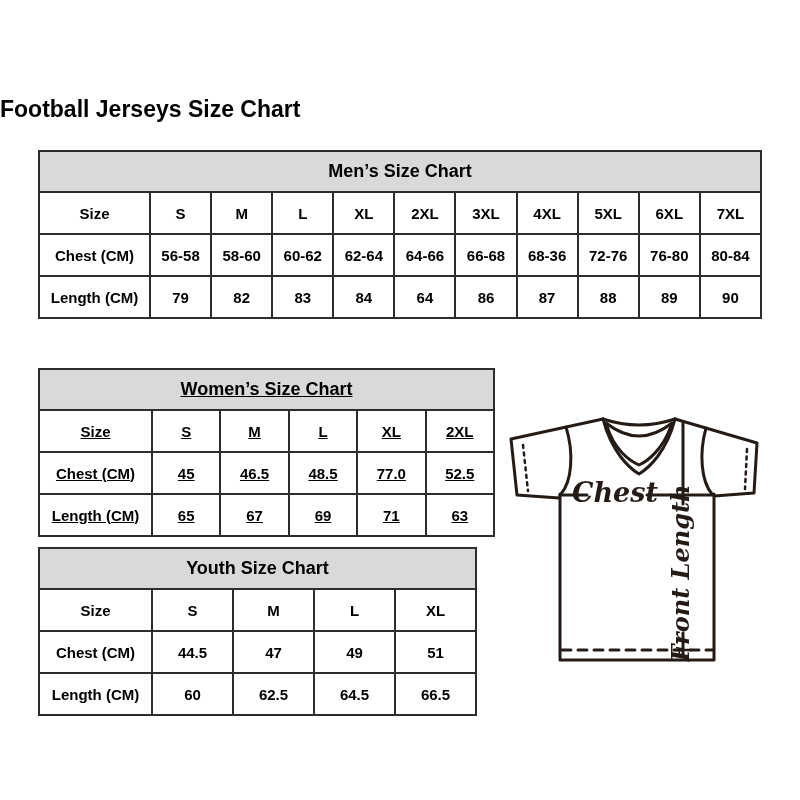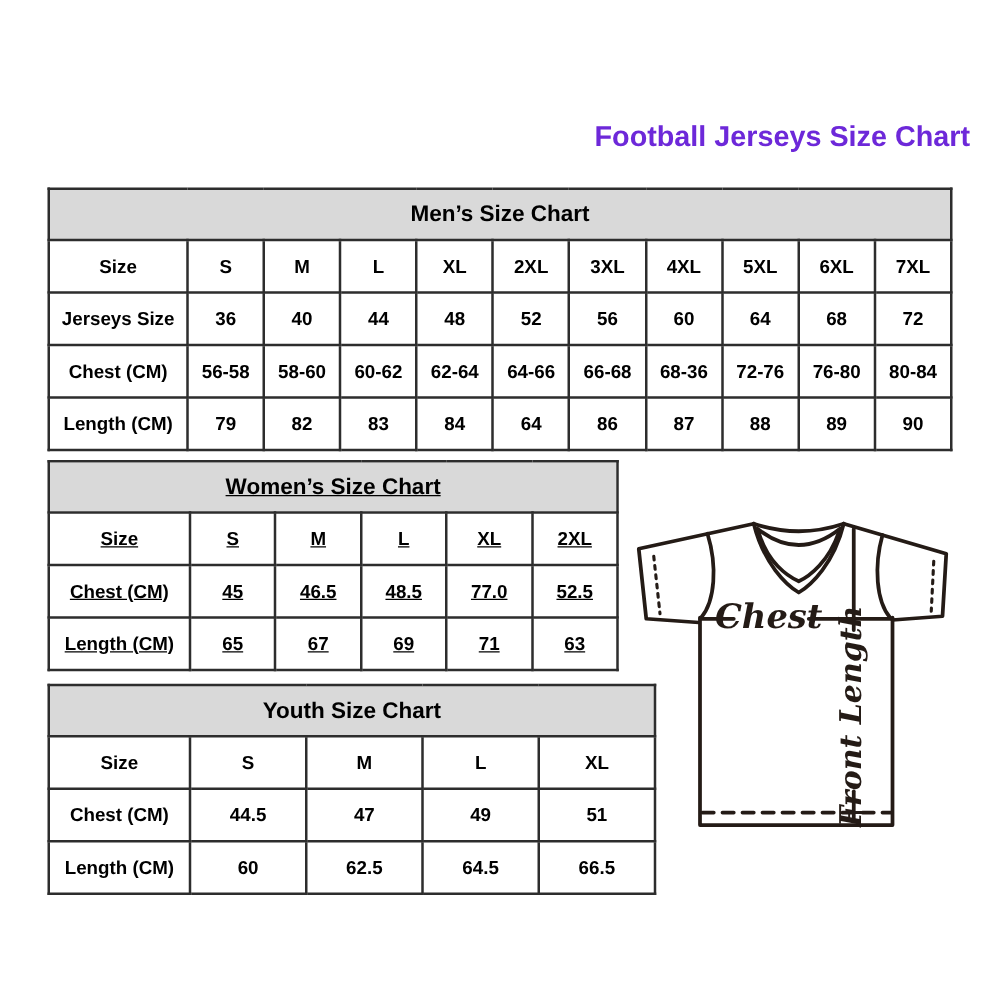--- a/index.html
+++ b/index.html
@@ -11,24 +11,24 @@
     font-family: "Liberation Sans", sans-serif;
     color: #000;
     overflow: hidden;
   }
   .page-title {
     position: absolute;
     left: 0;
     top: 96px;
     width: 776px;
     margin: 0;
-    text-align: right;
+    text-align: left;
     font-size: 23px;
     font-weight: bold;
-    color: #6d28d9;
+    color: #000000;
   }
   table.size-table {
     position: absolute;
     border-collapse: collapse;
     table-layout: fixed;
     background: #fff;
   }
   table.size-table td {
     border: 2px solid #2d2d2d;
     text-align: center;
@@ -41,21 +41,21 @@
     overflow: hidden;
     white-space: nowrap;
   }
   table.size-table tr.header td {
     background: #d9d9d9;
     font-size: 18px;
     height: 39px;
   }
   #men-table   { left: 38px; top: 150px; width: 724px; }
   #women-table { left: 38px; top: 368px; width: 457px; text-decoration: underline; }
-  #youth-table { left: 38px; top: 547px; width: 487px; }
+  #youth-table { left: 38px; top: 547px; width: 439px; }
   #jersey-diagram {
     position: absolute;
     left: 498px;
     top: 403px;
     width: 282px;
     height: 263px;
   }
 </style>
 </head>
 <body>
@@ -87,33 +87,20 @@
         <td>L</td>
         <td>XL</td>
         <td>2XL</td>
         <td>3XL</td>
         <td>4XL</td>
         <td>5XL</td>
         <td>6XL</td>
         <td>7XL</td>
       </tr>
       <tr>
-        <td>Jerseys Size</td>
-        <td>36</td>
-        <td>40</td>
-        <td>44</td>
-        <td>48</td>
-        <td>52</td>
-        <td>56</td>
-        <td>60</td>
-        <td>64</td>
-        <td>68</td>
-        <td>72</td>
-      </tr>
-      <tr>
         <td>Chest (CM)</td>
         <td>56-58</td>
         <td>58-60</td>
         <td>60-62</td>
         <td>62-64</td>
         <td>64-66</td>
         <td>66-68</td>
         <td>68-36</td>
         <td>72-76</td>
         <td>76-80</td>

